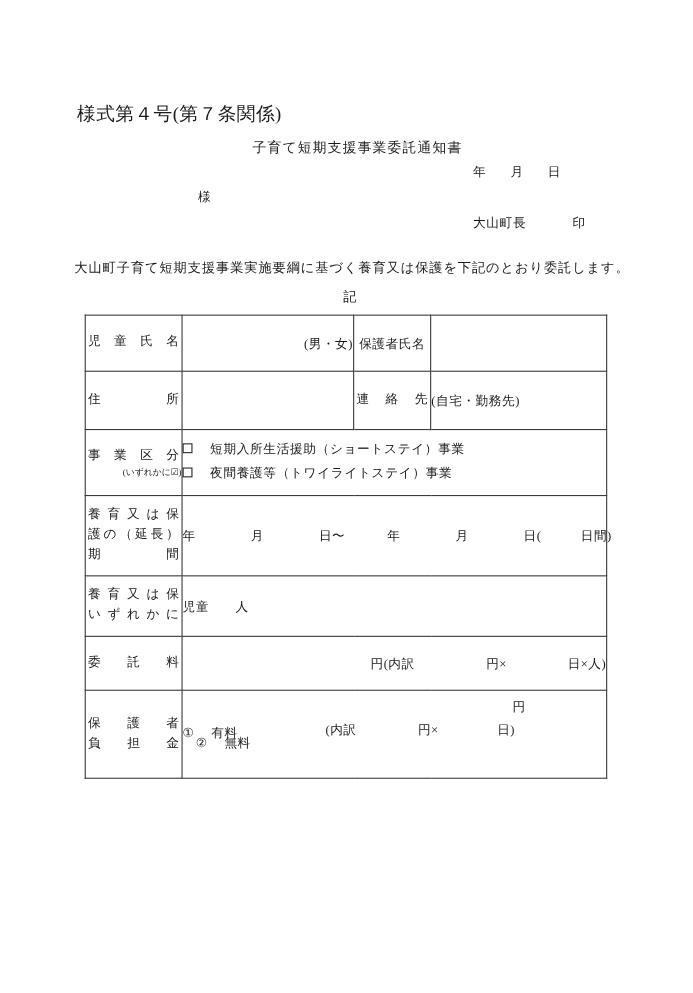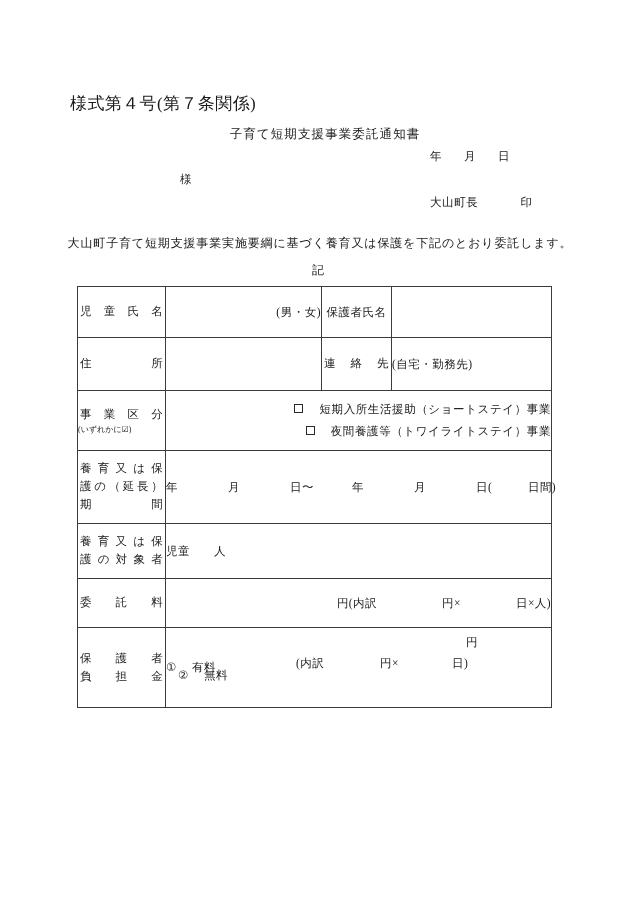--- a/index.html
+++ b/index.html
@@ -102,21 +102,21 @@
   .spread {
     display: block;
     text-align: justify;
     text-align-last: justify;
     margin: 0 2px;
     line-height: 1.55;
   }
   .sub-note {
     display: block;
     font-size: 8px;
-    text-align: left;
+    text-align: right;
     letter-spacing: 0;
     margin-top: 1px;
   }
 
   .val { padding: 6px 10px; }
 
   
   .r1-child-name { height: 51px; }
   .c-sexnote { text-align: right; padding-right: 10px; letter-spacing: 0.5px; }
   .lbl-guardian { width: 70px; text-align: center; letter-spacing: 0.5px; }
@@ -126,21 +126,20 @@
   .c-contact-note { padding-left: 10px; vertical-align: top; padding-top: 7px; letter-spacing: 0.5px; }
 
   
   .r3 { height: 60px; }
   .choice-list { padding: 6px 0 6px 14px; }
   .choice {
     display: block;
     line-height: 1.85;
     letter-spacing: 0.6px;
     white-space: nowrap;
-    text-align: right;
   }
   .cbox {
     display: inline-block;
     width: 9px; height: 9px;
     border: 1px solid #2a2a2a;
     margin-right: 16px;
     vertical-align: 0px;
   }
 
   
@@ -255,21 +254,21 @@
           <span class="spread">期間</span>
         </td>
         <td class="period" colspan="3">
           <span class="g gy">年</span><span class="g gm">月</span><span class="g gd">日〜</span><span class="g gy2">年</span><span class="g gm2">月</span><span class="g gd2">日(</span><span>日間)</span>
         </td>
       </tr>
 
       <tr class="r5">
         <td class="lbl">
           <span class="spread">養育又は保</span>
-          <span class="spread">護の対象者</span>
+          <span class="spread">いずれかに</span>
         </td>
         <td class="target" colspan="3">
           <span class="n">児童</span><span>人</span>
         </td>
       </tr>
 
       <tr class="r6">
         <td class="lbl">
           <span class="spread">委託料</span>
         </td>

